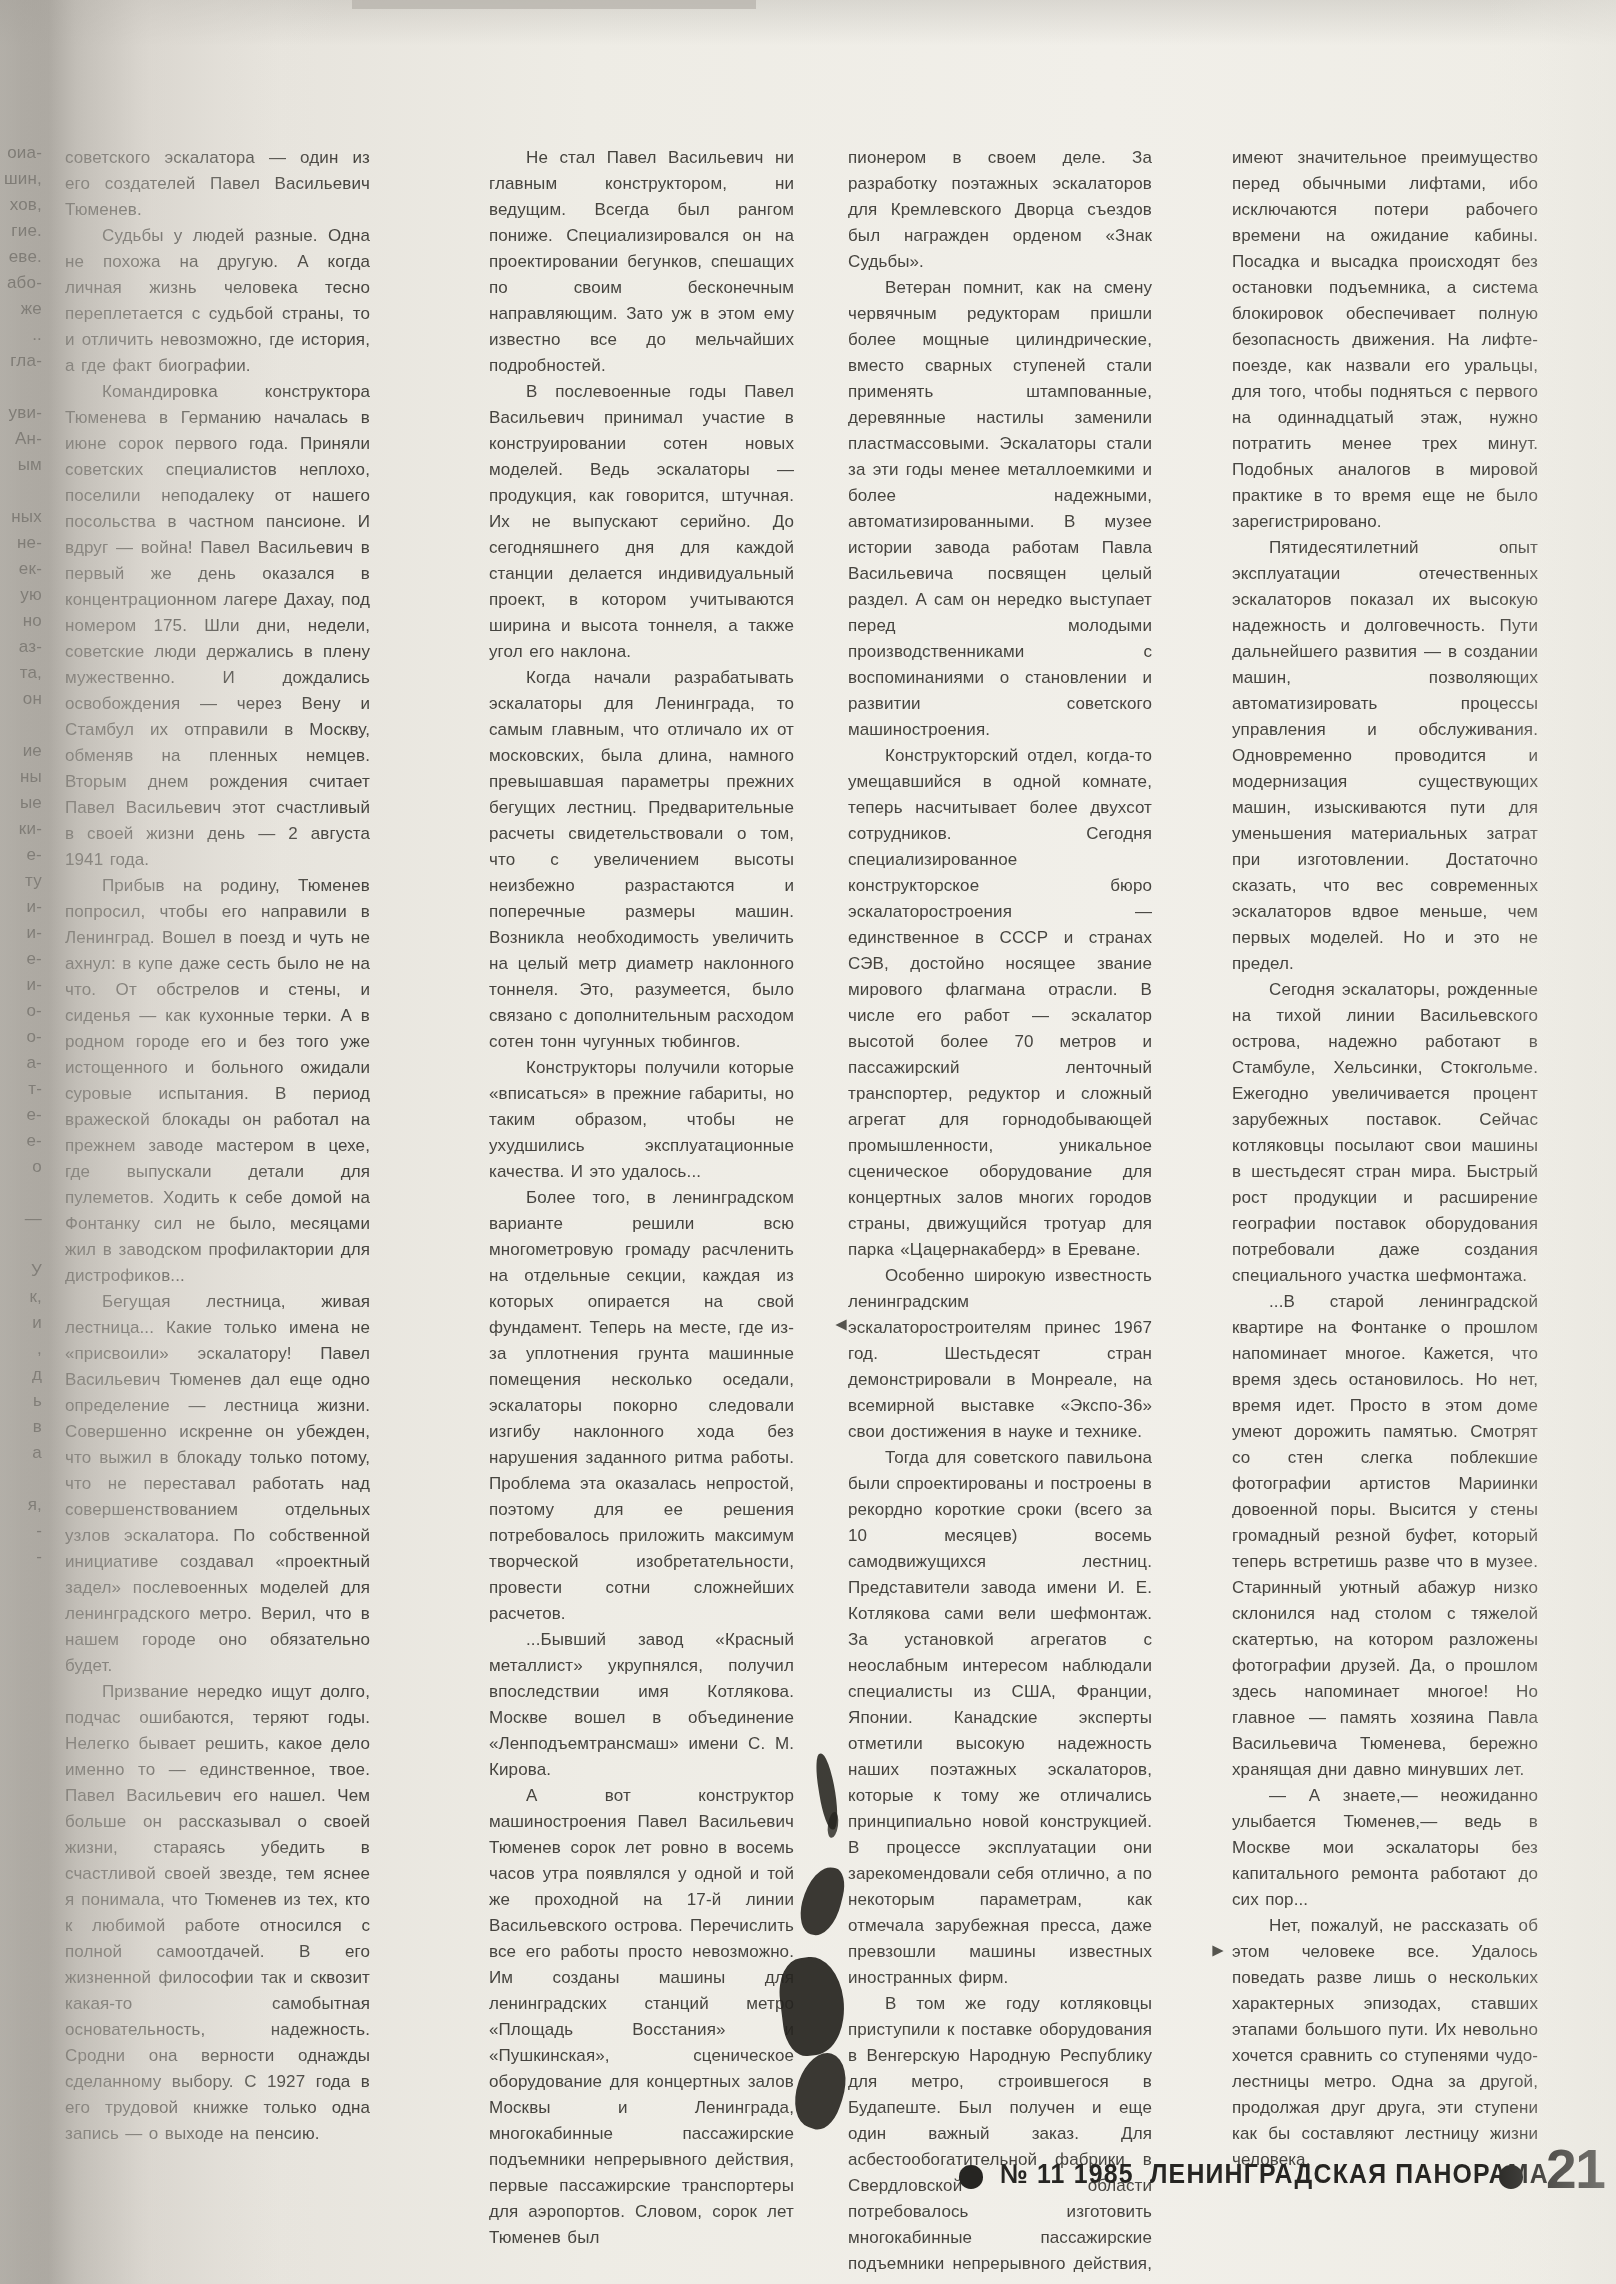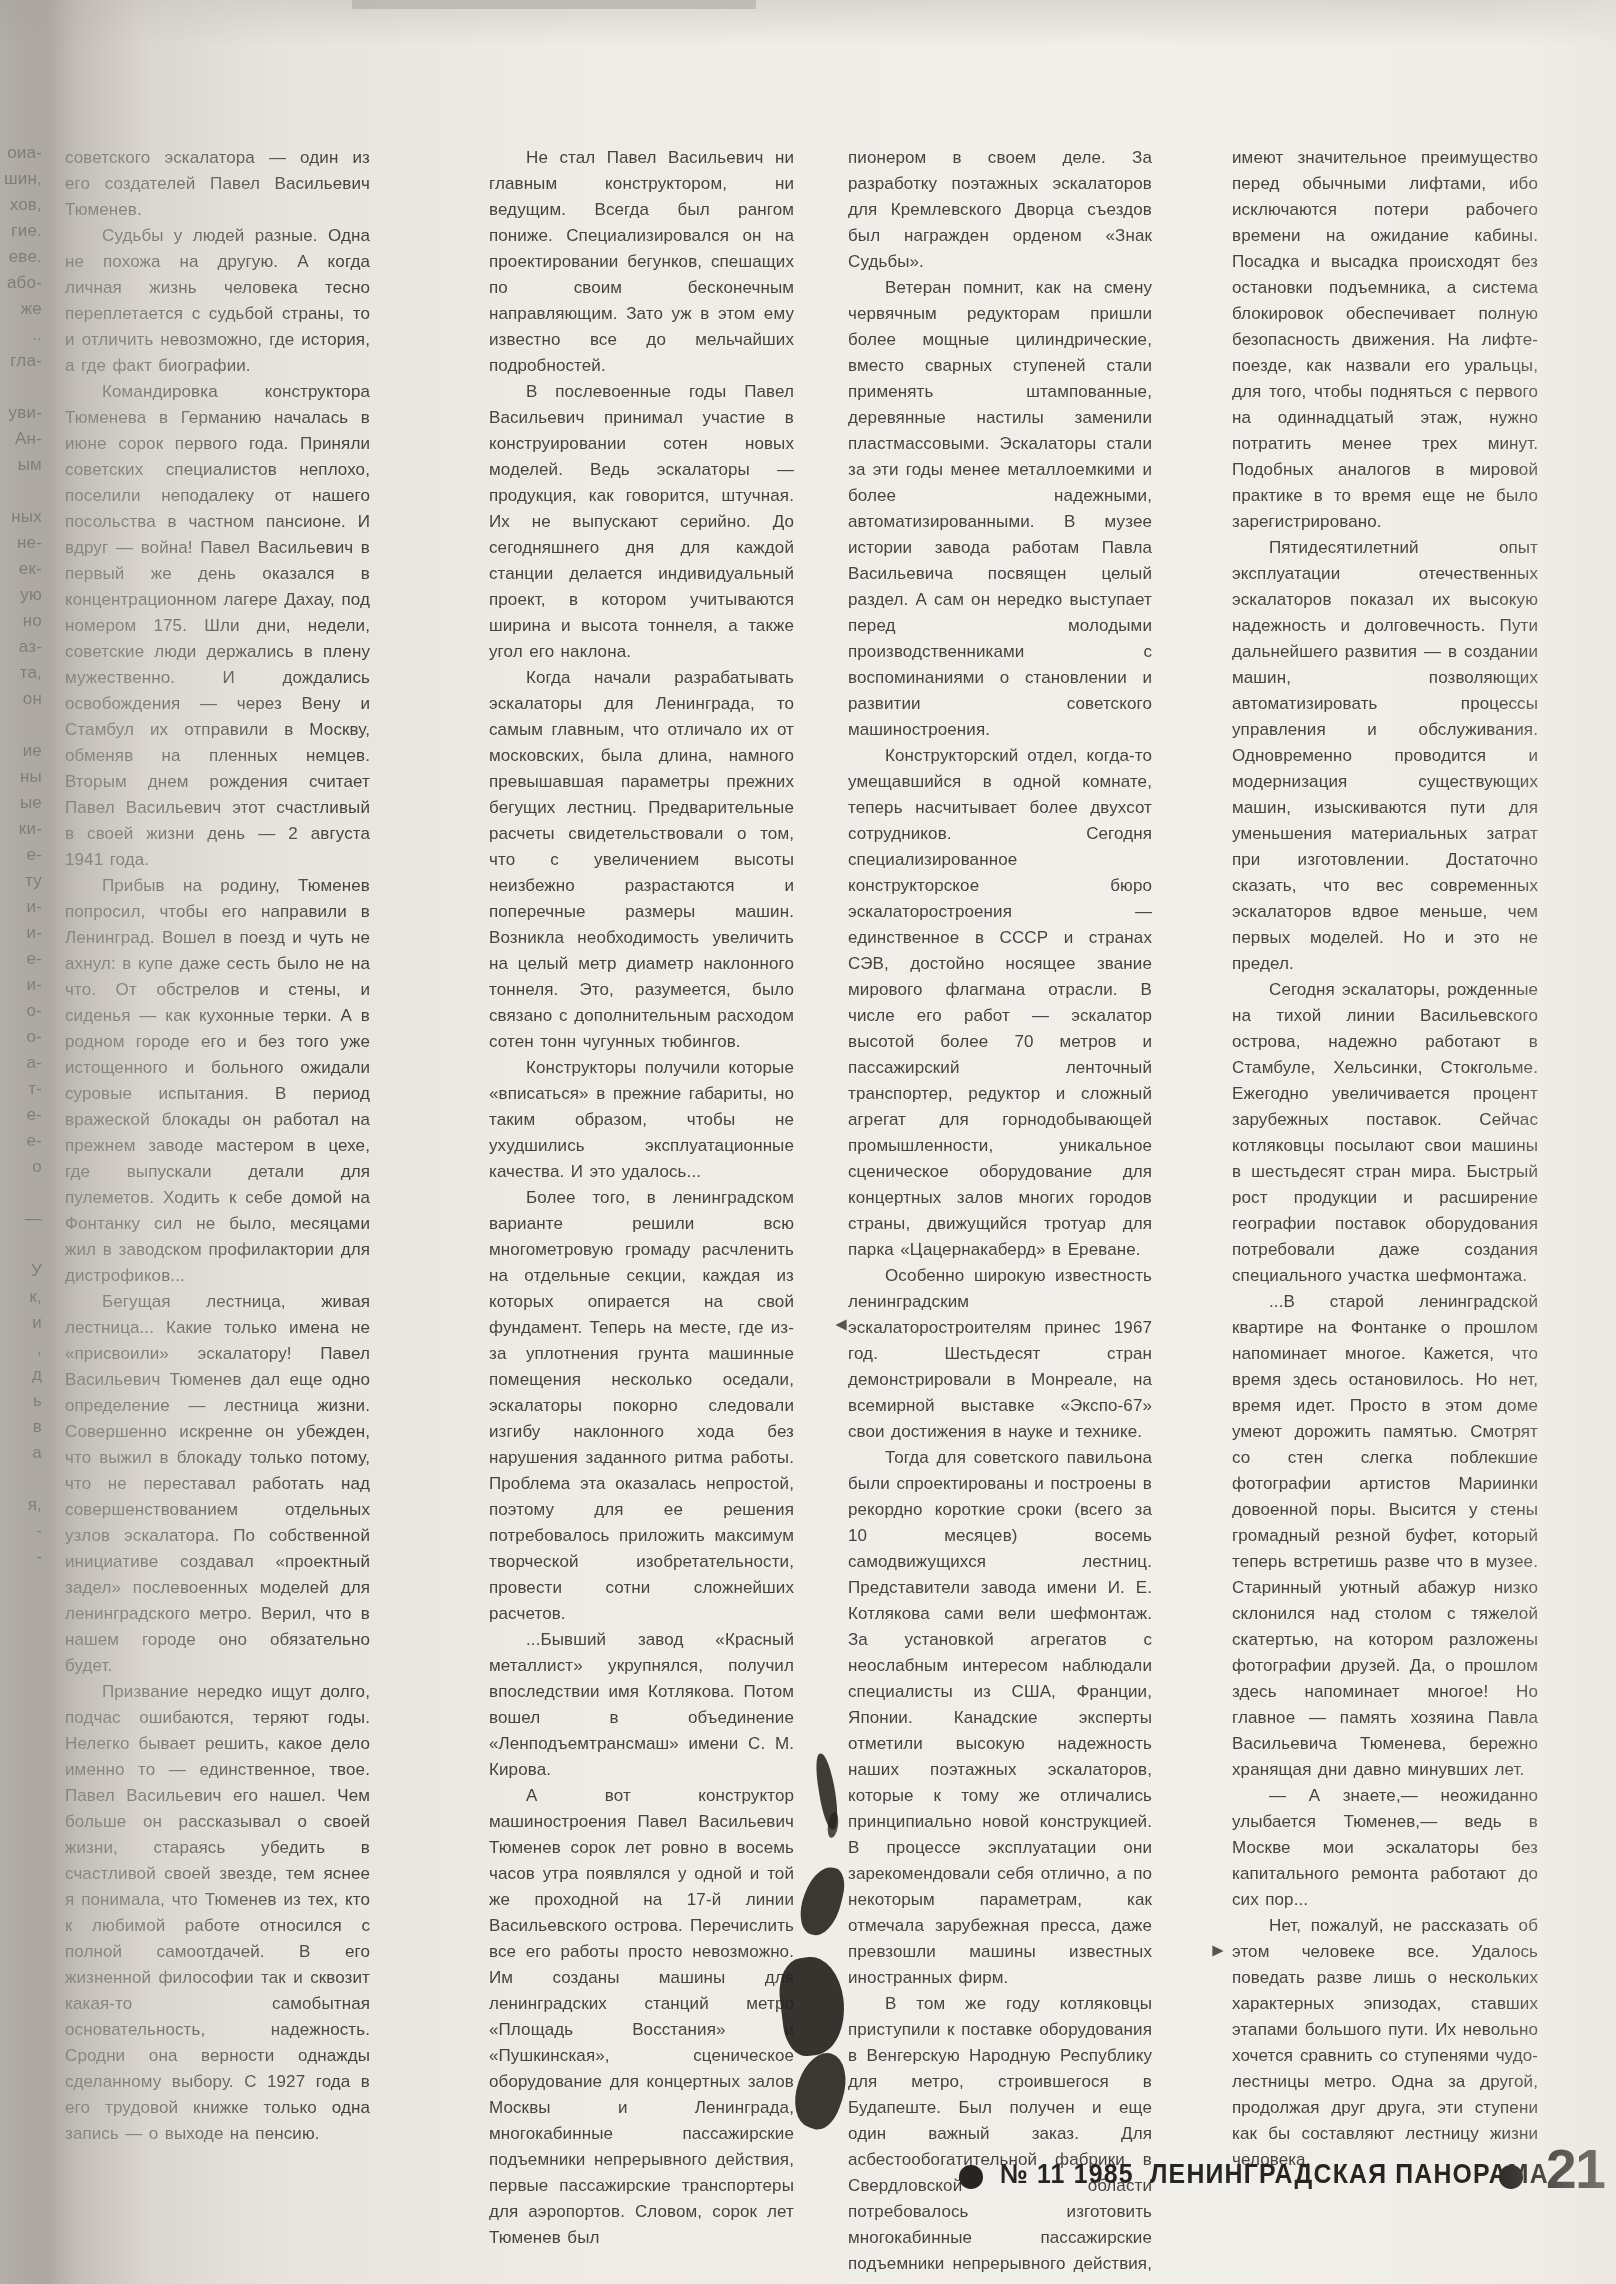--- a/index.html
+++ b/index.html
@@ -150,29 +150,29 @@
       <p class="para">Бегущая лестница, живая лестница... Какие только имена не «присвоили» эскалатору! Павел Васильевич Тюменев дал еще одно определение — лестница жизни. Совершенно искренне он убежден, что выжил в блокаду только потому, что не переставал работать над совершенствованием отдельных узлов эскалатора. По собственной инициативе создавал «проектный задел» послевоенных моделей для ленинградского метро. Верил, что в нашем городе оно обязательно будет.</p>
       <p class="para">Призвание нередко ищут долго, подчас ошибаются, теряют годы. Нелегко бывает решить, какое дело именно то — единственное, твое. Павел Васильевич его нашел. Чем больше он рассказывал о своей жизни, стараясь убедить в счастливой своей звезде, тем яснее я понимала, что Тюменев из тех, кто к любимой работе относился с полной самоотдачей. В его жизненной философии так и сквозит какая-то самобытная основательность, надежность. Сродни она верности однажды сделанному выбору. С 1927 года в его трудовой книжке только одна запись — о выходе на пенсию.</p>
     </div>
 
   <div class="col" id="col2">
       <p class="para">Не стал Павел Васильевич ни главным конструктором, ни ведущим. Всегда был рангом пониже. Специализировался он на проектировании бегунков, спешащих по своим бесконечным направляющим. Зато уж в этом ему известно все до мельчайших подробностей.</p>
       <p class="para">В послевоенные годы Павел Васильевич принимал участие в конструировании сотен новых моделей. Ведь эскалаторы — продукция, как говорится, штучная. Их не выпускают серийно. До сегодняшнего дня для каждой станции делается индивидуальный проект, в котором учитываются ширина и высота тоннеля, а также угол его наклона.</p>
       <p class="para">Когда начали разрабатывать эскалаторы для Ленинграда, то самым главным, что отличало их от московских, была длина, намного превышавшая параметры прежних бегущих лестниц. Предварительные расчеты свидетельствовали о том, что с увеличением высоты неизбежно разрастаются и поперечные размеры машин. Возникла необходимость увеличить на целый метр диаметр наклонного тоннеля. Это, разумеется, было связано с дополнительным расходом сотен тонн чугунных тюбингов.</p>
       <p class="para">Конструкторы получили которые «вписаться» в прежние габариты, но таким образом, чтобы не ухудшились эксплуатационные качества. И это удалось...</p>
       <p class="para">Более того, в ленинградском варианте решили всю многометровую громаду расчленить на отдельные секции, каждая из которых опирается на свой фундамент. Теперь на месте, где из-за уплотнения грунта машинные помещения несколько оседали, эскалаторы покорно следовали изгибу наклонного хода без нарушения заданного ритма работы. Проблема эта оказалась непростой, поэтому для ее решения потребовалось приложить максимум творческой изобретательности, провести сотни сложнейших расчетов.</p>
-      <p class="para">...Бывший завод «Красный металлист» укрупнялся, получил впоследствии имя Котлякова. Потом вошел в объединение «Ленподъемтрансмаш» имени С. М. Кирова.</p>
+      <p class="para">...Бывший завод «Красный металлист» укрупнялся, получил впоследствии имя Котлякова. Москве вошел в объединение «Ленподъемтрансмаш» имени С. М. Кирова.</p>
       <p class="para">А вот конструктор машиностроения Павел Васильевич Тюменев сорок лет ровно в восемь часов утра появлялся у одной и той же проходной на 17-й линии Васильевского острова. Перечислить все его работы просто невозможно. Им созданы машины для ленинградских станций метро «Площадь Восстания» и «Пушкинская», сценическое оборудование для концертных залов Москвы и Ленинграда, многокабинные пассажирские подъемники непрерывного действия, первые пассажирские транспортеры для аэропортов. Словом, сорок лет Тюменев был</p>
     </div>
 
   <div class="col" id="col3">
       <p class="para cont">пионером в своем деле. За разработку поэтажных эскалаторов для Кремлевского Дворца съездов был награжден орденом «Знак Судьбы».</p>
       <p class="para">Ветеран помнит, как на смену червячным редукторам пришли более мощные цилиндрические, вместо сварных ступеней стали применять штампованные, деревянные настилы заменили пластмассовыми. Эскалаторы стали за эти годы менее металлоемкими и более надежными, автоматизированными. В музее истории завода работам Павла Васильевича посвящен целый раздел. А сам он нередко выступает перед молодыми производственниками с воспоминаниями о становлении и развитии советского машиностроения.</p>
       <p class="para">Конструкторский отдел, когда-то умещавшийся в одной комнате, теперь насчитывает более двухсот сотрудников. Сегодня специализированное конструкторское бюро эскалаторостроения — единственное в СССР и странах СЭВ, достойно носящее звание мирового флагмана отрасли. В числе его работ — эскалатор высотой более 70 метров и пассажирский ленточный транспортер, редуктор и сложный агрегат для горнодобывающей промышленности, уникальное сценическое оборудование для концертных залов многих городов страны, движущийся тротуар для парка «Цацернакаберд» в Ереване.</p>
-      <p class="para">Особенно широкую известность ленинградским эскалаторостроителям принес 1967 год. Шестьдесят стран демонстрировали в Монреале, на всемирной выставке «Экспо-67» свои достижения в науке и технике.</p>
+      <p class="para">Особенно широкую известность ленинградским эскалаторостроителям принес 1967 год. Шестьдесят стран демонстрировали в Монреале, на всемирной выставке «Экспо-36» свои достижения в науке и технике.</p>
       <p class="para">Тогда для советского павильона были спроектированы и построены в рекордно короткие сроки (всего за 10 месяцев) восемь самодвижущихся лестниц. Представители завода имени И. Е. Котлякова сами вели шефмонтаж. За установкой агрегатов с неослабным интересом наблюдали специалисты из США, Франции, Японии. Канадские эксперты отметили высокую надежность наших поэтажных эскалаторов, которые к тому же отличались принципиально новой конструкцией. В процессе эксплуатации они зарекомендовали себя отлично, а по некоторым параметрам, как отмечала зарубежная пресса, даже превзошли машины известных иностранных фирм.</p>
       <p class="para">В том же году котляковцы приступили к поставке оборудования в Венгерскую Народную Республику для метро, строившегося в Будапеште. Был получен и еще один важный заказ. Для асбестообогатительной фабрики в Свердловской области потребовалось изготовить многокабинные пассажирские подъемники непрерывного действия, которые</p>
     </div>
 
   <div class="col" id="col4">
       <p class="para cont">имеют значительное преимущество перед обычными лифтами, ибо исключаются потери рабочего времени на ожидание кабины. Посадка и высадка происходят без остановки подъемника, а система блокировок обеспечивает полную безопасность движения. На лифте-поезде, как назвали его уральцы, для того, чтобы подняться с первого на одиннадцатый этаж, нужно потратить менее трех минут. Подобных аналогов в мировой практике в то время еще не было зарегистрировано.</p>
       <p class="para">Пятидесятилетний опыт эксплуатации отечественных эскалаторов показал их высокую надежность и долговечность. Пути дальнейшего развития — в создании машин, позволяющих автоматизировать процессы управления и обслуживания. Одновременно проводится и модернизация существующих машин, изыскиваются пути для уменьшения материальных затрат при изготовлении. Достаточно сказать, что вес современных эскалаторов вдвое меньше, чем первых моделей. Но и это не предел.</p>
       <p class="para">Сегодня эскалаторы, рожденные на тихой линии Васильевского острова, надежно работают в Стамбуле, Хельсинки, Стокгольме. Ежегодно увеличивается процент зарубежных поставок. Сейчас котляковцы посылают свои машины в шестьдесят стран мира. Быстрый рост продукции и расширение географии поставок оборудования потребовали даже создания специального участка шефмонтажа.</p>
       <p class="para">...В старой ленинградской квартире на Фонтанке о прошлом напоминает многое. Кажется, что время здесь остановилось. Но нет, время идет. Просто в этом доме умеют дорожить памятью. Смотрят со стен слегка поблекшие фотографии артистов Мариинки довоенной поры. Высится у стены громадный резной буфет, который теперь встретишь разве что в музее. Старинный уютный абажур низко склонился над столом с тяжелой скатертью, на котором разложены фотографии друзей. Да, о прошлом здесь напоминает многое! Но главное — память хозяина Павла Васильевича Тюменева, бережно хранящая дни давно минувших лет.</p>
       <p class="para">— А знаете,— неожиданно улыбается Тюменев,— ведь в Москве мои эскалаторы без капитального ремонта работают до сих пор...</p>

